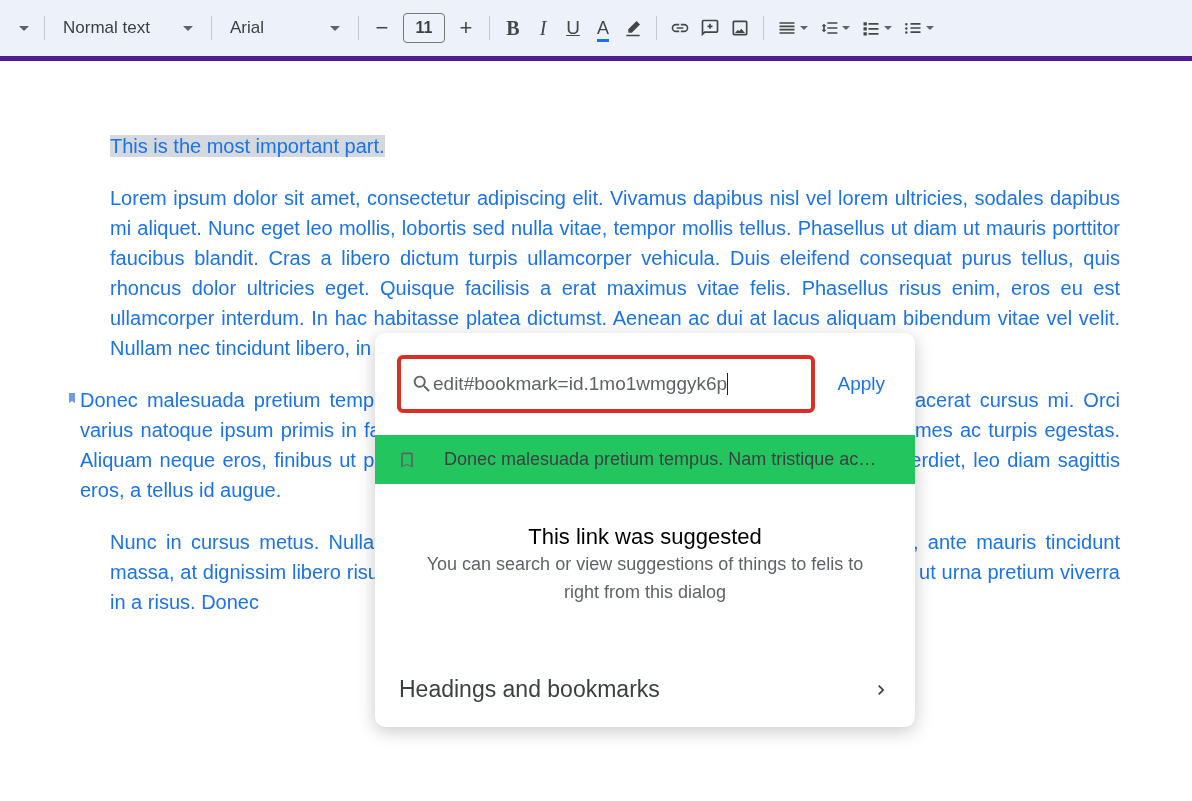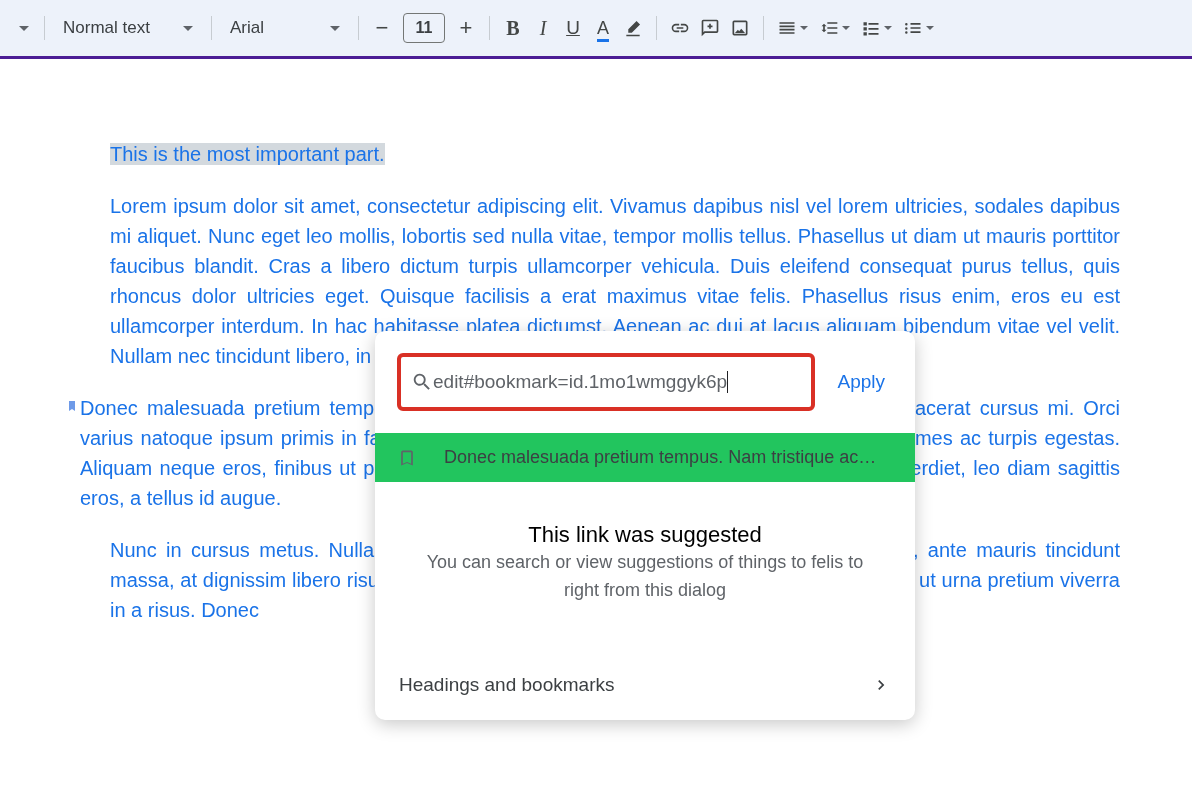--- a/index.html
+++ b/index.html
@@ -1,21 +1,21 @@
 <!DOCTYPE html>
 <html><head>
 <meta charset="utf-8">
 <style>
   * { box-sizing: border-box; margin: 0; padding: 0; }
   html, body { width: 1192px; height: 801px; font-family: Arial, "Helvetica Neue", Helvetica, sans-serif; background: #fff; overflow: hidden; }
   
   
   .toolbar-wrap {
     background: #edf2fa;
-    border-bottom: 3px solid #4c1d95;
+    border-bottom: 5px solid #4c1d95;
     padding: 8px 0 8px 0;
   }
   .toolbar {
     display: flex;
     align-items: center;
     gap: 0;
     height: 40px;
     padding: 0 6px;
   }
   .tb-sep {
@@ -81,21 +81,21 @@
   .doc-area {
     position: relative;
     width: 100%;
     height: calc(801px - 58px);
     background: #fff;
     overflow: hidden;
   }
   .page {
     position: absolute;
     left: 80px;
-    top: 80px;
+    top: 70px;
     width: 1040px;
     color: #1a73e8;
     font-size: 20px;
     line-height: 30px;
   }
   .sel {
     background: #d3d9de;
     display: inline;
   }
   .para {
@@ -192,21 +192,21 @@
   }
   .bottom-row {
     display: flex;
     align-items: center;
     justify-content: space-between;
     padding: 20px 24px 24px 24px;
     cursor: pointer;
   }
   .bottom-row .label {
     color: #3c4043;
-    font-size: 19px;
+    font-size: 23px;
     font-weight: 500;
   }
   svg { display: block; }
 </style>
 </head>
 <body>
 
 <div class="toolbar-wrap">
   <div class="toolbar">
     <div class="tb-btn">

